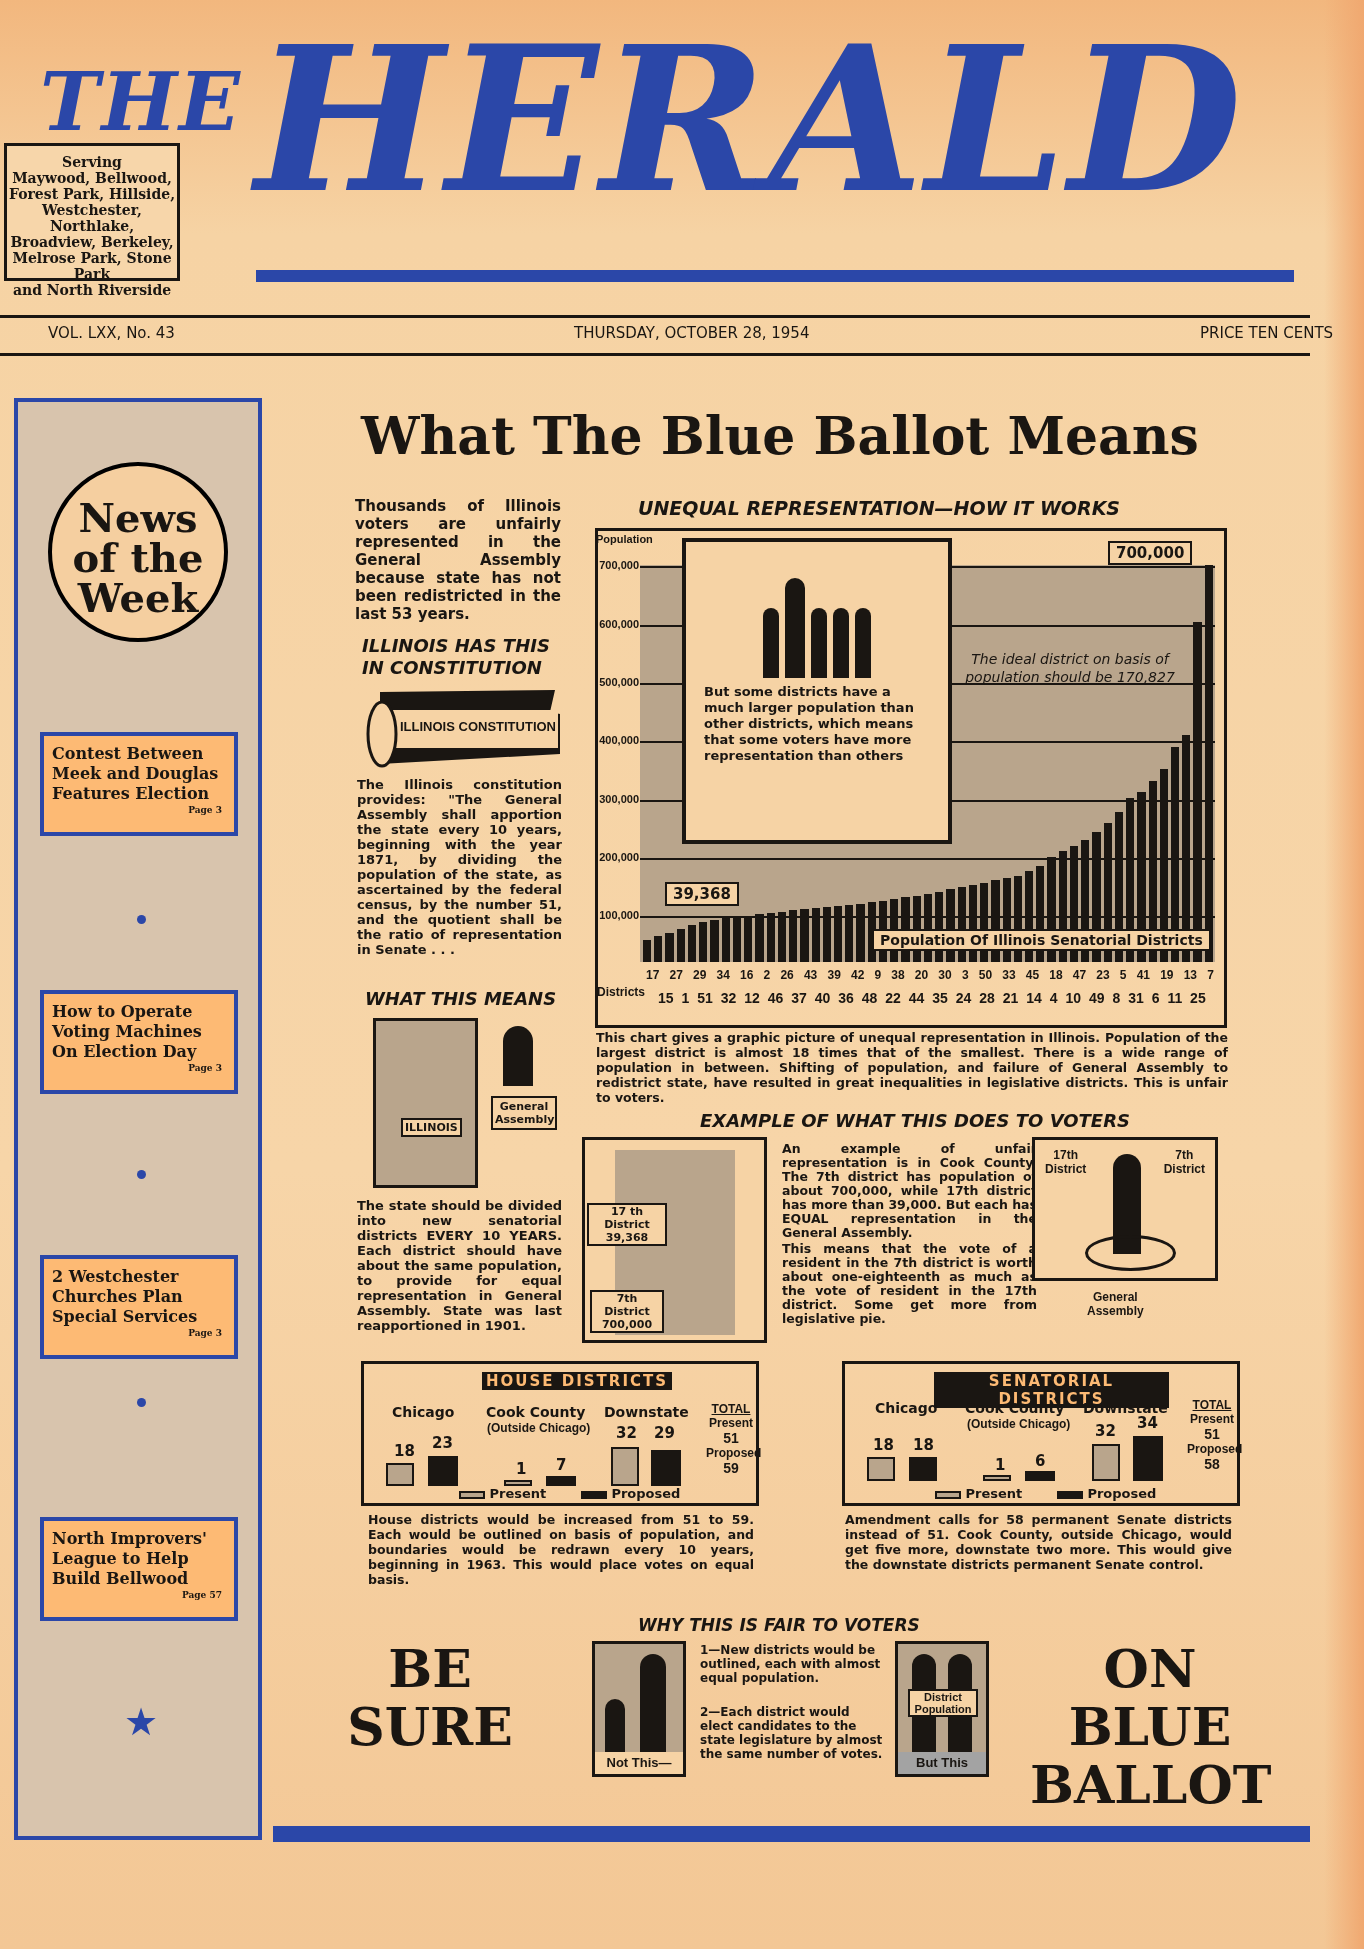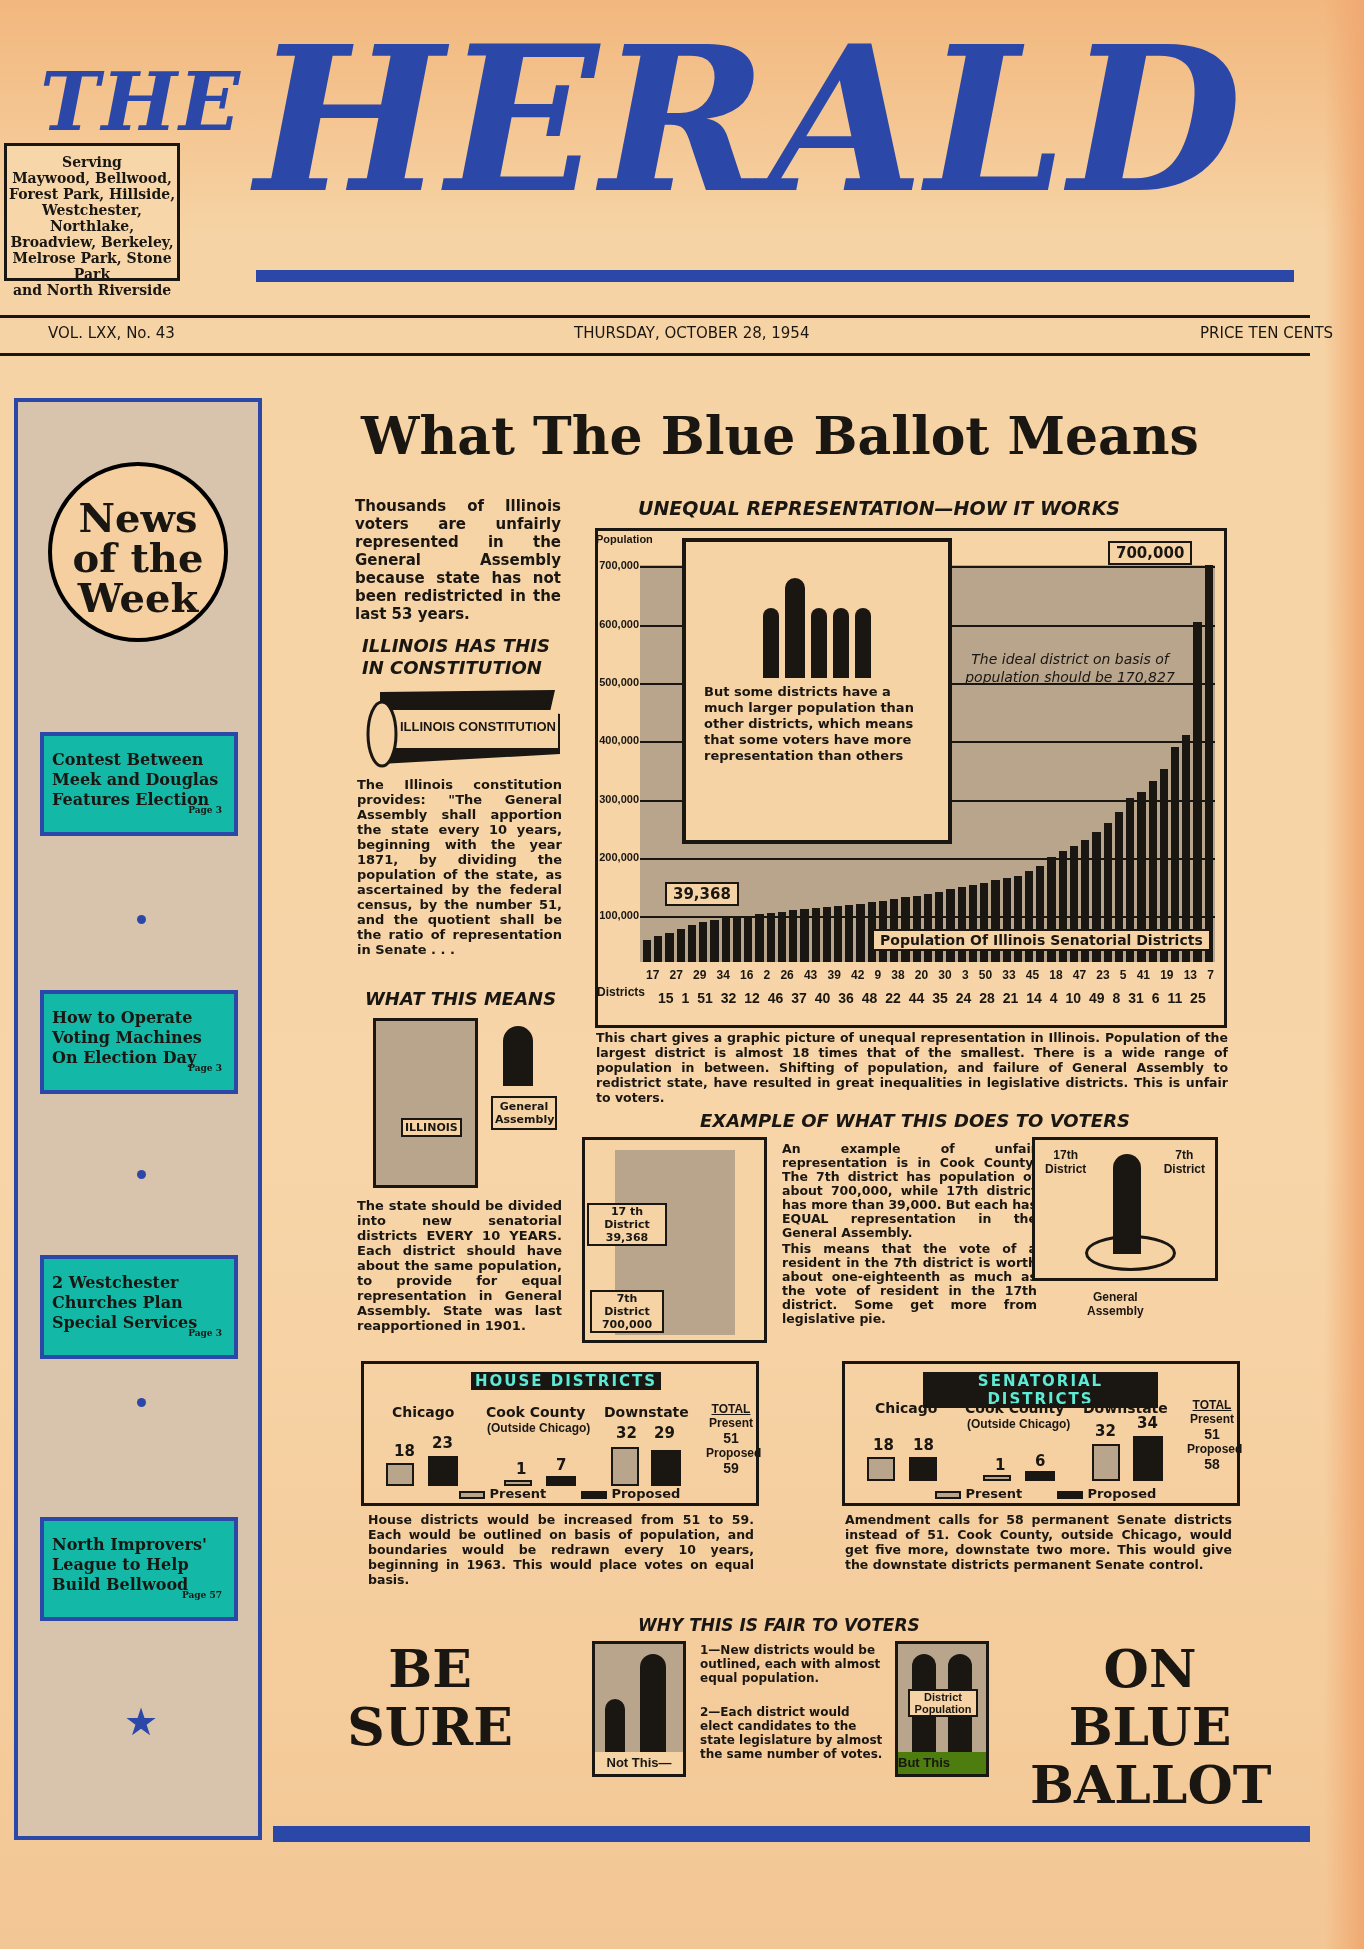--- a/index.html
+++ b/index.html
@@ -10,21 +10,21 @@
   
   .the{left:40px;top:55px;font-family:"DejaVu Serif",serif;font-style:italic;font-weight:bold;font-size:80px;color:#2b47a8;letter-spacing:2px;}
   .herald{left:255px;top:20px;font-family:"DejaVu Serif",serif;font-style:italic;font-weight:bold;font-size:200px;color:#2b47a8;letter-spacing:2px;line-height:1;}
   .serving{left:4px;top:143px;width:176px;height:138px;border:3px solid #1a1612;background:#f7d6aa;text-align:center;font-family:"DejaVu Serif",serif;font-weight:bold;font-size:14px;line-height:16px;padding-top:8px;box-sizing:border-box;}
   .mast-rule{left:256px;top:270px;width:1038px;height:12px;background:#2b47a8;}
   .rule{height:3px;background:#1a1612;left:0;width:1310px;}
   .folio{top:324px;font-size:15px;font-family:"DejaVu Sans",sans-serif;margin-left:44px;}
   
   .sidebar{left:14px;top:398px;width:248px;height:1442px;border:4px solid #2b47a8;background:#d8c4ad;box-sizing:border-box;}
   .nw-oval{left:48px;top:462px;width:180px;height:180px;border:4px solid #000000;border-radius:50%;background:#f5cfa0;box-sizing:border-box;text-align:center;font-family:"DejaVu Serif",serif;font-weight:bold;font-size:40px;line-height:40px;padding-top:32px;}
-  .news-box{left:40px;width:198px;height:104px;border:4px solid #2b47a8;background:#14b8a6;box-sizing:border-box;padding:14px 8px;font-family:"DejaVu Serif",serif;font-weight:bold;font-size:16px;line-height:20px;}
+  .news-box{left:40px;width:198px;height:104px;border:4px solid #2b47a8;background:#fdba74;box-sizing:border-box;padding:8px 8px;font-family:"DejaVu Serif",serif;font-weight:bold;font-size:16px;line-height:20px;}
   .news-box .pg{position:absolute;right:12px;bottom:12px;font-size:9px;font-weight:bold;}
   .dot{width:9px;height:9px;border-radius:50%;background:#2b47a8;left:137px;}
   .star{left:124px;top:1700px;font-size:38px;color:#2b47a8;}
   
   .headline{left:330px;top:405px;width:900px;text-align:center;font-family:"DejaVu Serif",serif;font-weight:bold;font-size:52px;}
   .col-text{font-family:"DejaVu Sans",sans-serif;font-weight:bold;font-size:13px;line-height:15px;}
   .italic-head{font-family:"DejaVu Sans",sans-serif;font-style:italic;font-weight:bold;font-size:19px;}
   .scroll{left:360px;top:682px;width:205px;height:88px;}
   
   .chart-box{left:595px;top:528px;width:632px;height:500px;border:3px solid #1a1612;box-sizing:border-box;}
@@ -36,21 +36,21 @@
   .infobox{left:682px;top:538px;width:270px;height:306px;border:4px solid #1a1612;background:#f6d3a5;box-sizing:border-box;padding:12px 18px;font-weight:bold;font-size:13px;line-height:16px;}
   .lbl-box{border:2px solid #1a1612;background:#f6d3a5;font-weight:bold;font-family:"DejaVu Sans",sans-serif;}
   .ideal{left:965px;top:650px;width:210px;text-align:center;font-style:italic;font-size:14px;line-height:18px;}
   .dist-row{font-family:"Liberation Sans",sans-serif;font-weight:bold;font-size:12px;display:flex;justify-content:space-between;}
   .caption{left:596px;top:1030px;width:632px;font-weight:bold;font-size:12.5px;line-height:15px;text-align:justify;}
   .illus-box{border:3px solid #1a1612;background:#f6d3a5;box-sizing:border-box;}
   .dist-box{border:3px solid #1a1612;box-sizing:border-box;}
   .bar-present{background:#b9a58c;border:2px solid #1a1612;box-sizing:border-box;}
   .bar-proposed{background:#1a1612;}
   .numlbl{font-weight:bold;font-size:15px;text-align:center;}
-  .band{background:#1a1612;color:#5eead4;font-size:15px;letter-spacing:2px;text-align:center;font-weight:bold;}
+  .band{background:#1a1612;color:#fdba74;font-size:15px;letter-spacing:2px;text-align:center;font-weight:bold;margin-left:11px;}
   .big{font-family:"DejaVu Serif",serif;font-weight:bold;font-size:52px;line-height:58px;text-align:center;}
   .foot-rule{left:273px;top:1826px;width:1037px;height:16px;background:#2b47a8;}
 </style>
 </head>
 <body>
 
 <div class="paper"></div>
 <div class="edge-right"></div>
 
 <div class="abs the">THE</div>
@@ -379,20 +379,20 @@
   <div class="abs" style="left:10px;top:55px;width:20px;height:55px;background:#1a1612;border-radius:10px 10px 0 0"></div>
   <div class="abs" style="left:45px;top:10px;width:26px;height:100px;background:#1a1612;border-radius:13px 13px 0 0"></div>
   <div class="abs" style="left:0;bottom:0;width:88px;height:22px;background:#f6d3a5;font-family:'Liberation Sans',sans-serif;font-weight:bold;font-size:13px;text-align:center;line-height:22px">Not This—</div>
 </div>
 <div class="abs col-text" style="left:700px;top:1643px;width:185px;font-size:12px;line-height:14px">1—New districts would be outlined, each with almost equal population.</div>
 <div class="abs col-text" style="left:700px;top:1705px;width:185px;font-size:12px;line-height:14px">2—Each district would elect candidates to the state legislature by almost the same number of votes.</div>
 <div class="abs illus-box" style="left:895px;top:1641px;width:94px;height:136px;background:#b9a58c">
   <div class="abs" style="left:14px;top:10px;width:24px;height:100px;background:#1a1612;border-radius:12px 12px 0 0"></div>
   <div class="abs" style="left:50px;top:10px;width:24px;height:100px;background:#1a1612;border-radius:12px 12px 0 0"></div>
   <div class="abs lbl-box" style="left:10px;top:45px;width:66px;font-family:'Liberation Sans',sans-serif;font-size:11px;text-align:center">District Population</div>
-  <div class="abs" style="left:0;bottom:0;width:88px;height:22px;background:#4d7c0f;font-family:'Liberation Sans',sans-serif;font-weight:bold;font-size:13px;line-height:22px">But This</div>
+  <div class="abs" style="left:0;bottom:0;width:88px;height:22px;background:#a3a3a3;font-family:'Liberation Sans',sans-serif;font-weight:bold;font-size:13px;text-align:center;line-height:22px">But This</div>
 </div>
 <div class="abs big" style="left:1030px;top:1640px;width:240px">
   <div>ON BLUE</div>
   <div>BALLOT</div>
 </div>
 
 <div class="abs foot-rule"></div>
 
 </body></html>

